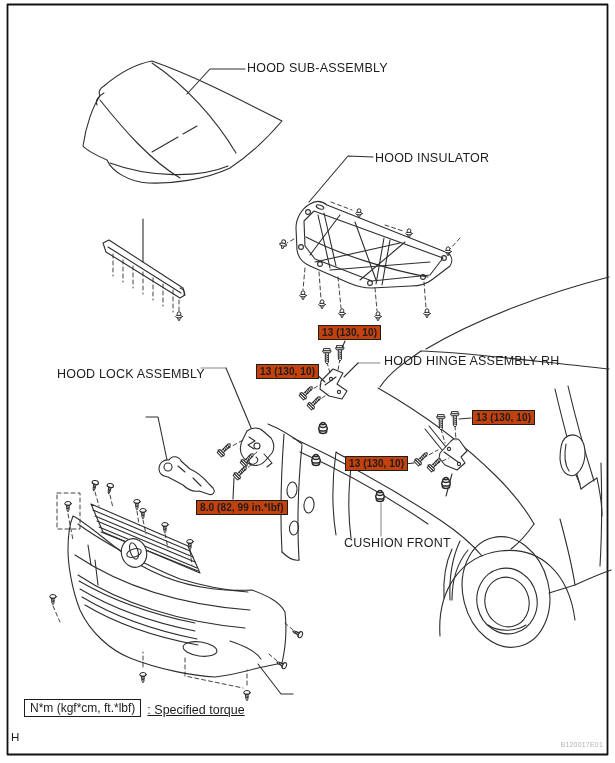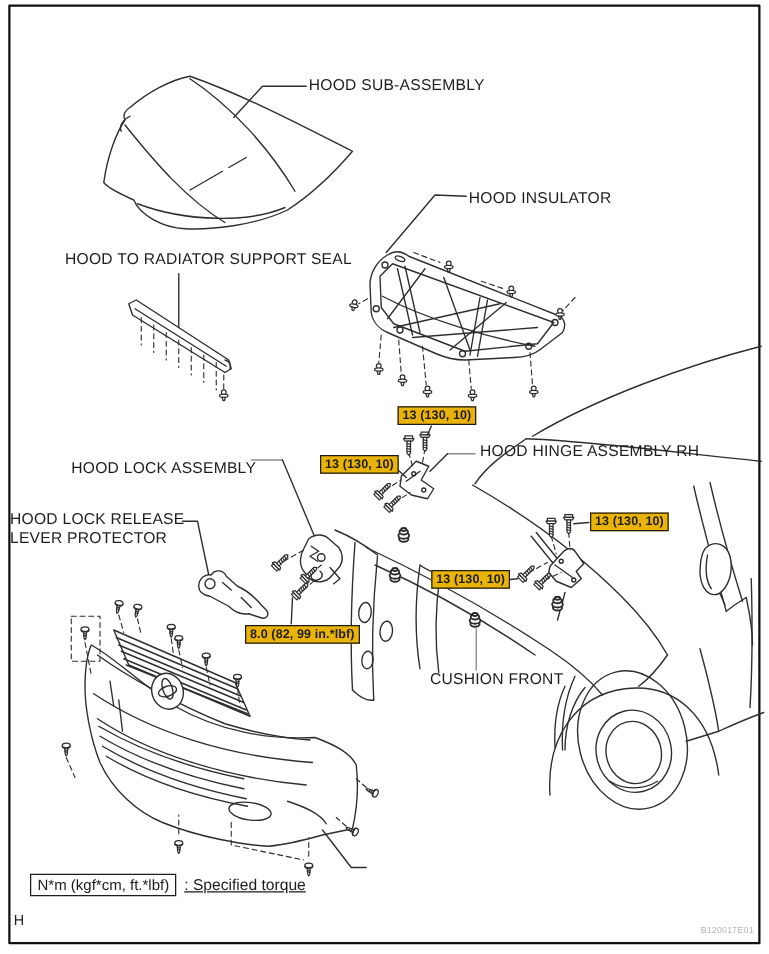--- a/index.html
+++ b/index.html
@@ -1,24 +1,24 @@
 <!DOCTYPE html>
 <html><head>
 <meta charset="utf-8">
 <style>
   html,body{margin:0;padding:0;background:#ffffff;}
   #page{position:relative;width:615px;height:763px;background:#ffffff;overflow:hidden;
         font-family:"Liberation Sans","DejaVu Sans",sans-serif;}
   #art{position:absolute;left:0;top:0;}
   .lbl{position:absolute;font-size:12.5px;line-height:15px;letter-spacing:.2px;
        color:#1d1d1d;white-space:nowrap;}
-  .tq{position:absolute;border:1.5px solid #1d1d1d;background:#eab308;padding:0 3px;
+  .tq{position:absolute;border:1.5px solid #1d1d1d;background:#c2410c;padding:0 3px;
       font-size:10px;font-weight:bold;line-height:13px;letter-spacing:.1px;
       color:#1d1d1d;white-space:nowrap;}
-  #legend{position:absolute;left:24px;top:699px;display:flex;align-items:center;}
+  #legend{position:absolute;left:24px;top:699px;display:flex;align-items:flex-end;}
   #legend .box{border:1.4px solid #1d1d1d;padding:1px 5px;font-size:12px;
                line-height:14px;color:#1d1d1d;white-space:nowrap;}
   #legend .suffix{margin-left:6px;font-size:12.5px;color:#1d1d1d;white-space:nowrap;text-decoration:underline;}
   #pagemark{position:absolute;left:11px;top:731px;font-size:11.5px;color:#1d1d1d;}
   #figcode{position:absolute;right:12px;top:741px;font-size:7px;color:#b3b3b3;
            letter-spacing:.2px;}
 </style>
 </head>
 <body>
 
@@ -262,26 +262,21 @@
       <use href="#screw" transform="translate(143,676)"></use>
       <use href="#screw" transform="translate(247,694)"></use>
       <use href="#screw" transform="translate(299,634) rotate(115)"></use>
       <use href="#screw" transform="translate(283,665) rotate(115)"></use>
       <path d="M258,664 L281,694 L293,694"></path>
     </g>
   </svg>
 
   <div class="lbl" style="left:247px;top:61px">HOOD SUB-ASSEMBLY</div>
   <div class="lbl" style="left:375px;top:151px">HOOD INSULATOR</div>
-  <div class="lbl" style="left:52px;top:200px">HOOD TO RADIATOR SUPPORT SEAL</div>
   <div class="lbl" style="left:57px;top:367px">HOOD LOCK ASSEMBLY</div>
-  <div class="lbl" style="left:8px;top:408px">
-    <div>HOOD LOCK RELEASE</div>
-    <div>LEVER PROTECTOR</div>
-  </div>
   <div class="lbl" style="left:384px;top:354px">HOOD HINGE ASSEMBLY RH</div>
   <div class="lbl" style="left:344px;top:536px">CUSHION FRONT</div>
 
   <div class="tq" style="left:318px;top:325px">13 (130, 10)</div>
   <div class="tq" style="left:256px;top:364px">13 (130, 10)</div>
   <div class="tq" style="left:472px;top:410px">13 (130, 10)</div>
   <div class="tq" style="left:345px;top:456px">13 (130, 10)</div>
   <div class="tq" style="left:196px;top:500px">8.0 (82, 99 in.*lbf)</div>
 
   <div id="legend">

